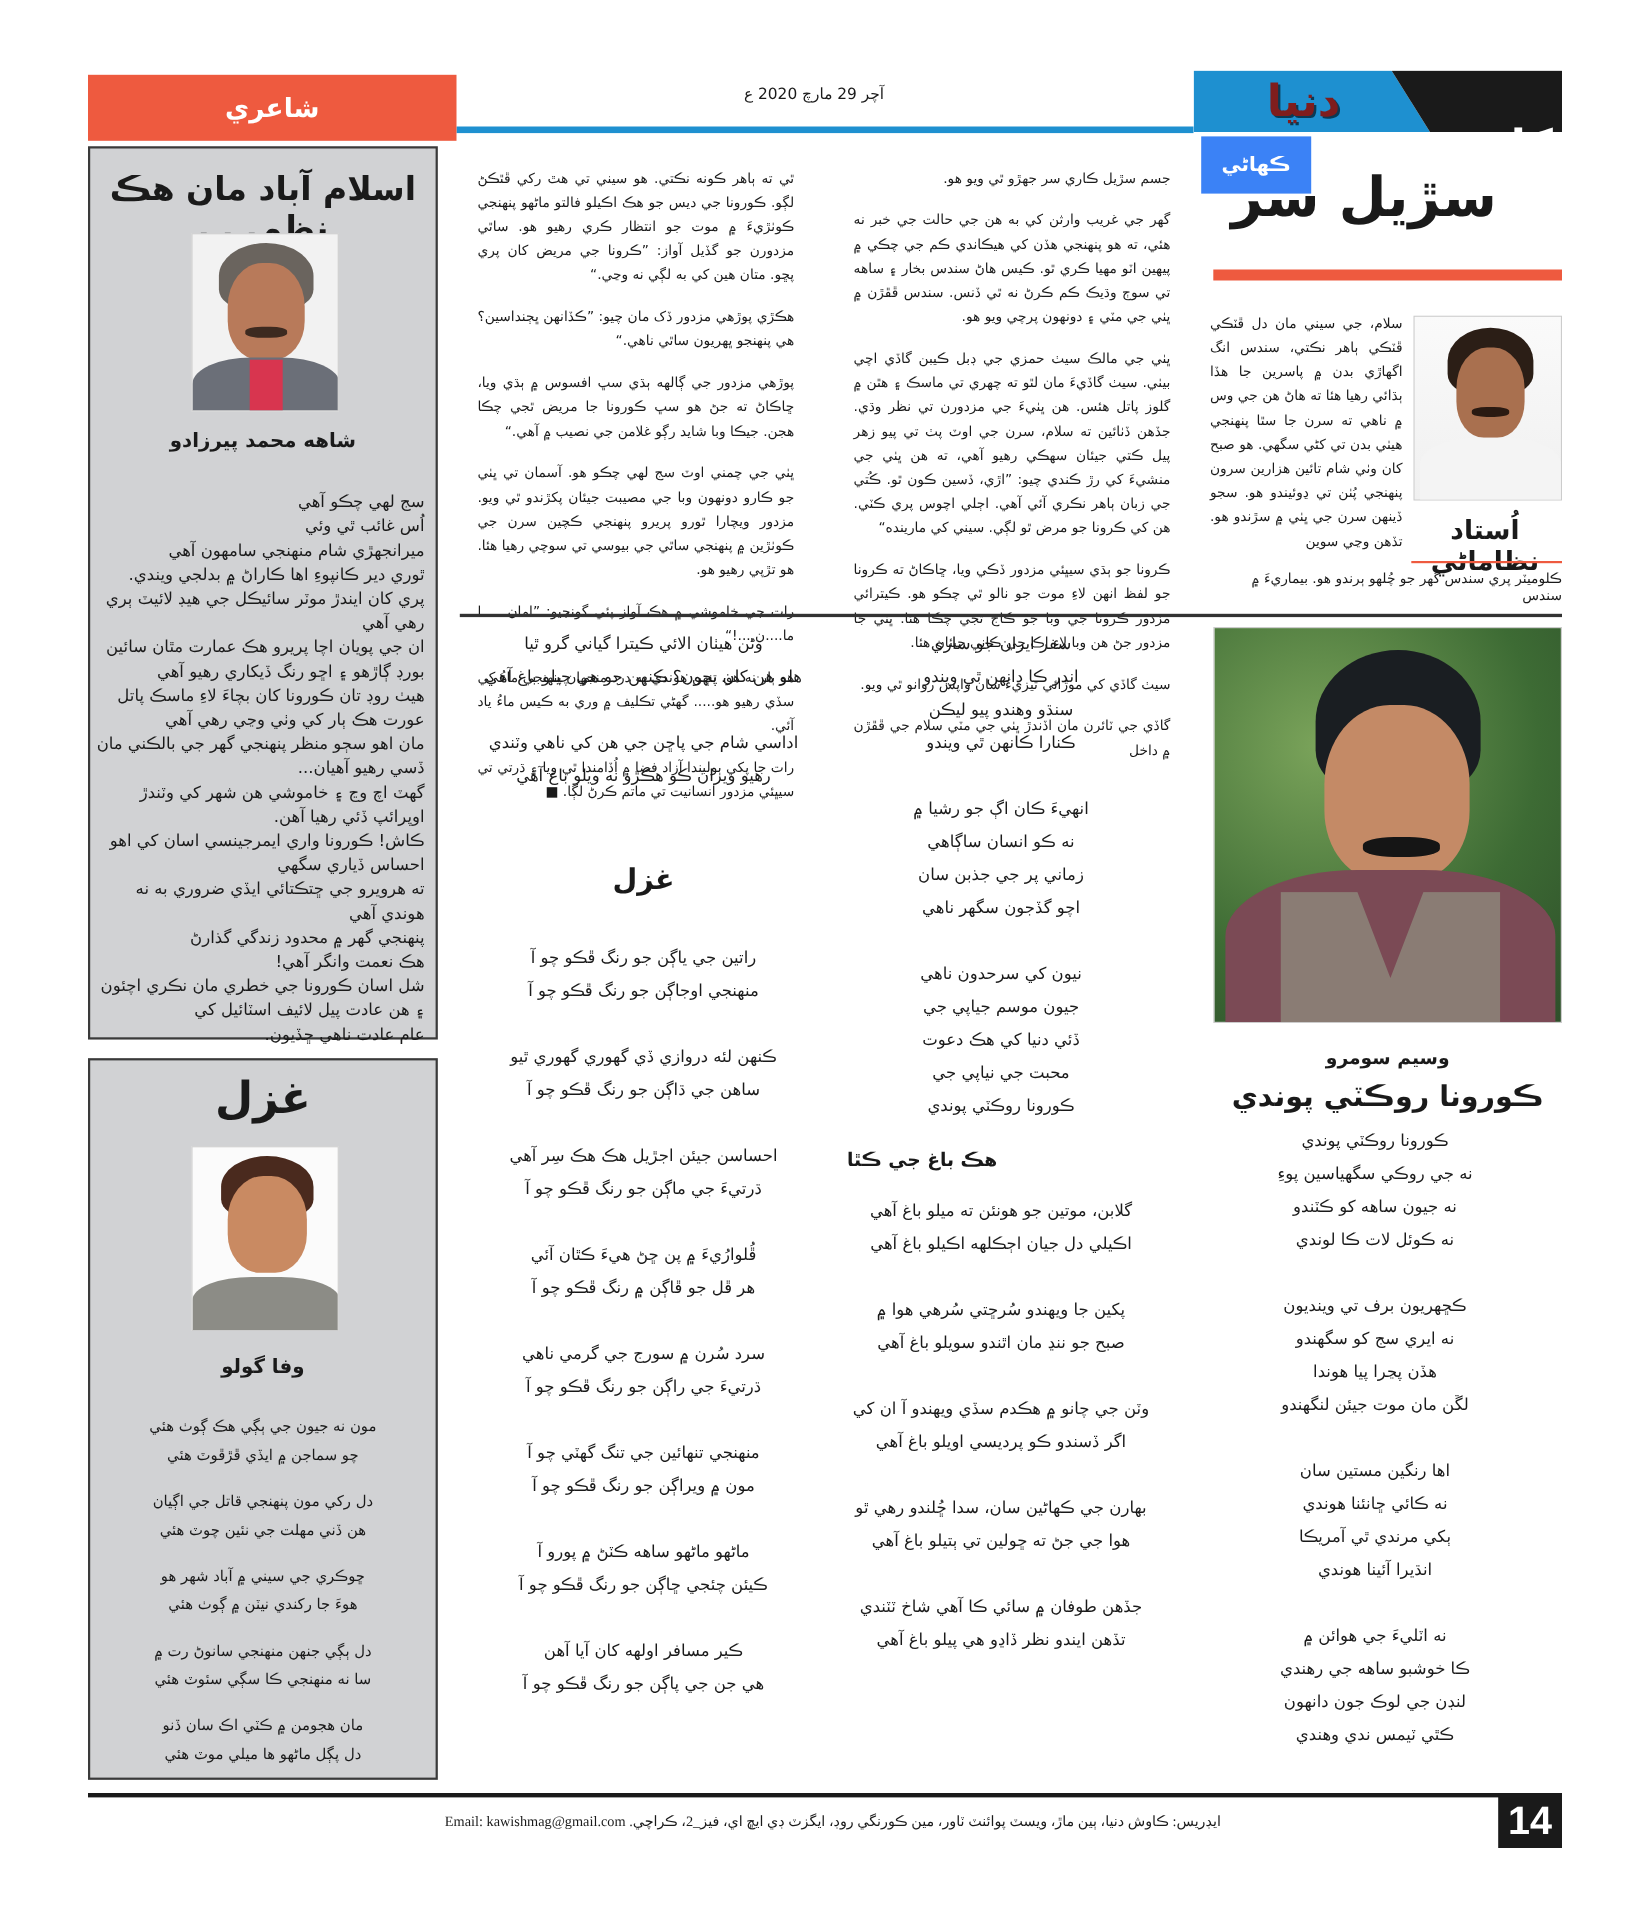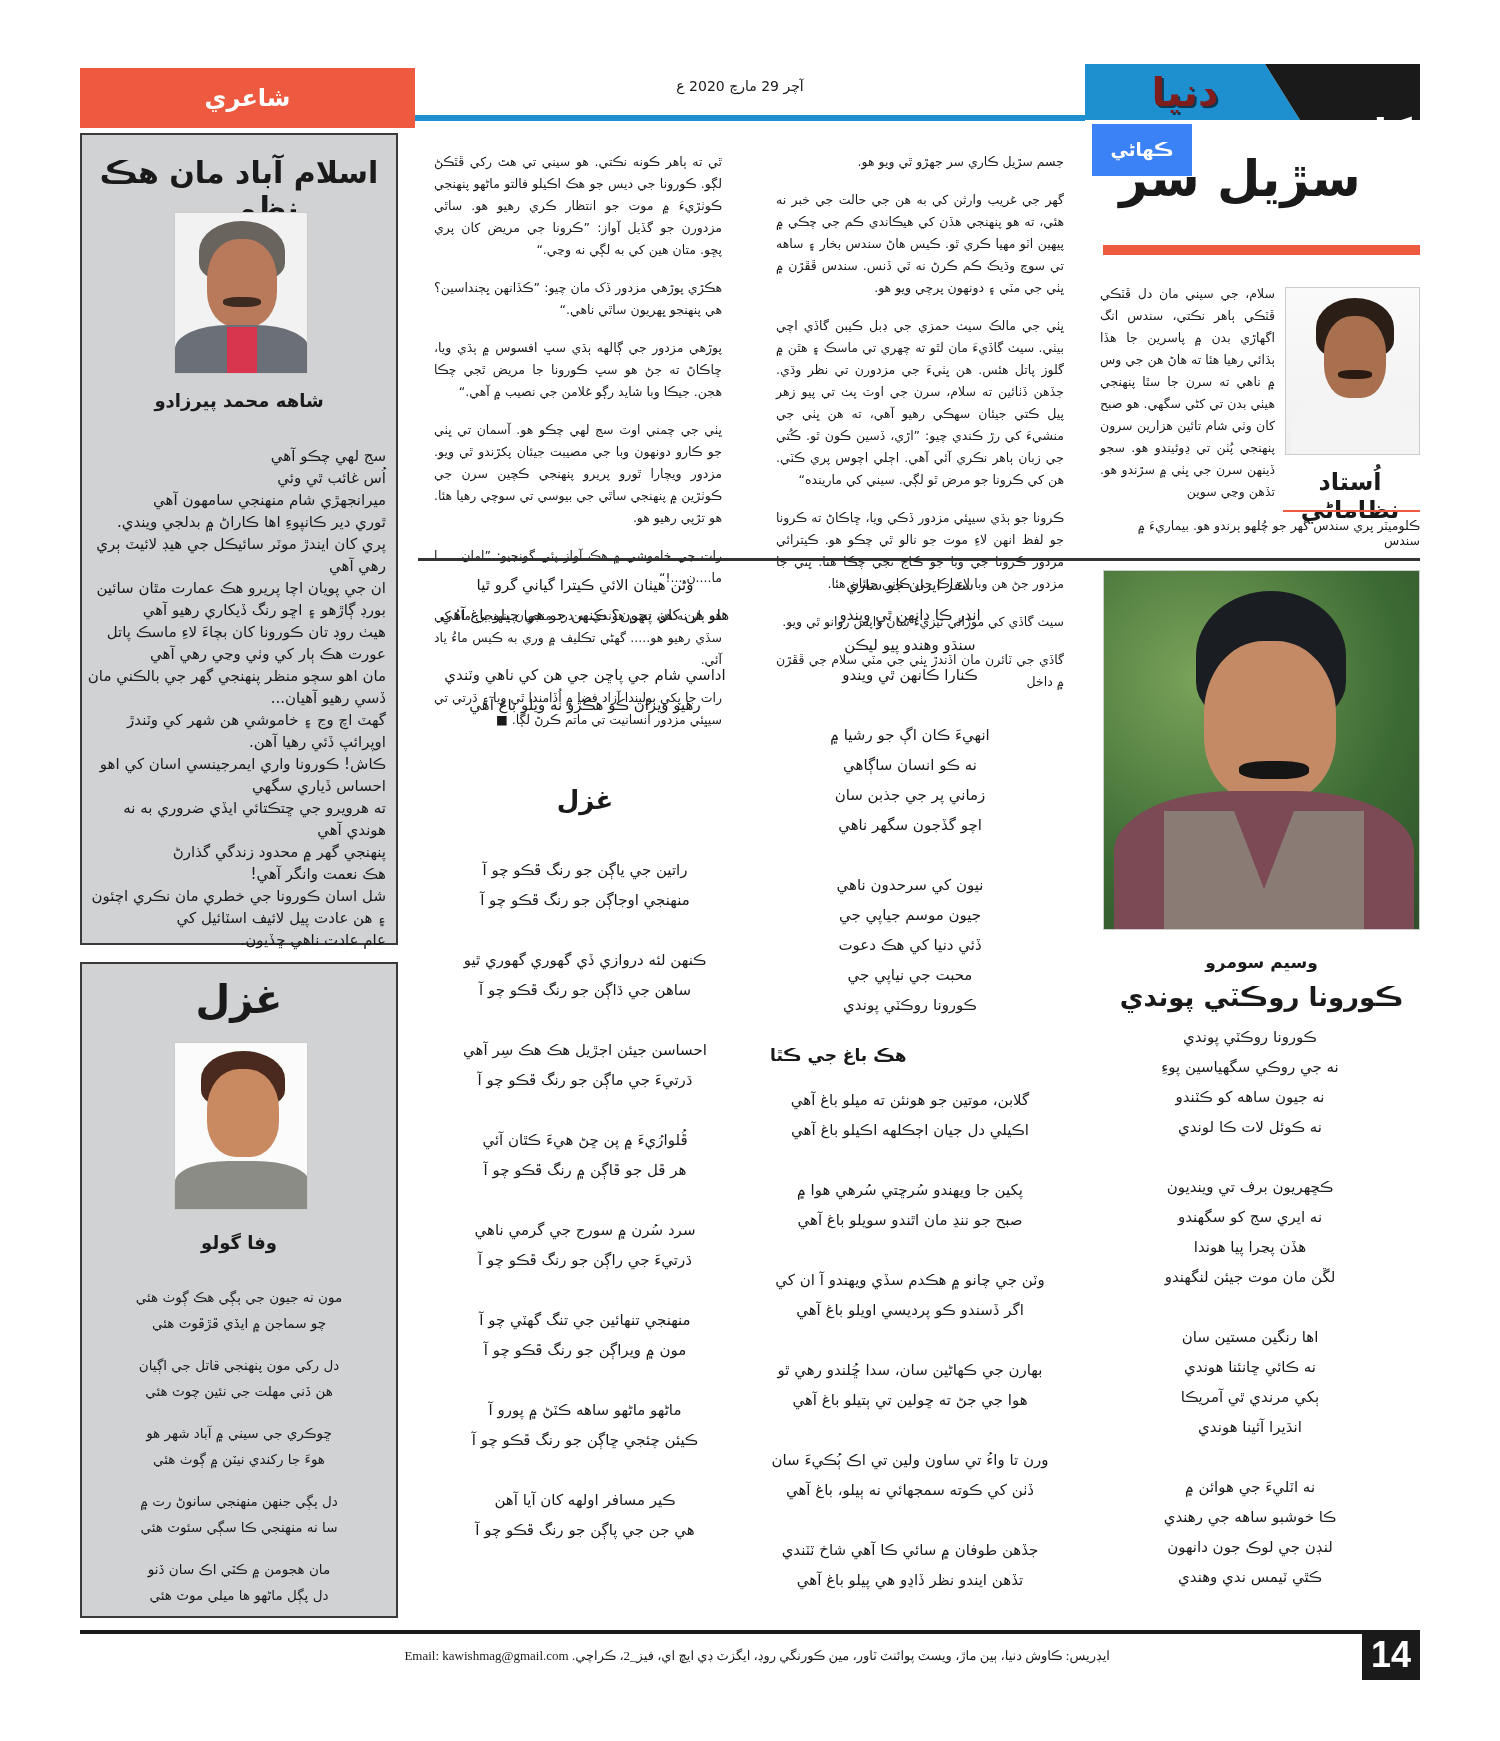--- a/index.html
+++ b/index.html
@@ -281,24 +281,20 @@
       <div>صبح جو ننڍ مان اٿندو سويلو باغ آهي</div>
     </div>
   <div class="stanza-gap">
       <div>وٽن جي چانو ۾ هڪدم سڏي ويهندو آ ان کي</div>
       <div>اگر ڏسندو ڪو پرديسي اويلو باغ آهي</div>
     </div>
   <div class="stanza-gap">
       <div>بهارن جي ڪهاڻين سان، سدا ڇُلندو رهي ٿو</div>
       <div>هوا جي جڻ ته ڇولين تي ٻتيلو باغ آهي</div>
     </div>
-  <div class="stanza-gap">
-      <div>ورن تا واءُ تي ساون ولين تي اڪ ٻُڪيءَ سان</div>
-      <div>ڏٺن کي ڪوته سمجهائي نه ٻيلو، باغ آهي</div>
-    </div>
   <div>
       <div>جڏهن طوفان ۾ سائي ڪا آهي شاخ ٽٽندي</div>
       <div>تڏهن ايندو نظر ڏاڍو هي پيلو باغ آهي</div>
     </div>
 </div>
 
 <div id="author3-photo" class="photo" style="background: radial-gradient(circle at 30% 30%, #7aa35a, #3d6b34 60%, #2e4f2a);">
   <div class="hair" style="left:92px;top:20px;width:150px;height:130px;background:#1a1e22;"></div>
   <div class="face" style="left:100px;top:70px;width:132px;height:160px;background:#c48a66;"></div>
   <div class="mustache" style="left:135px;top:190px;width:70px;height:18px;background:#151515;"></div>

